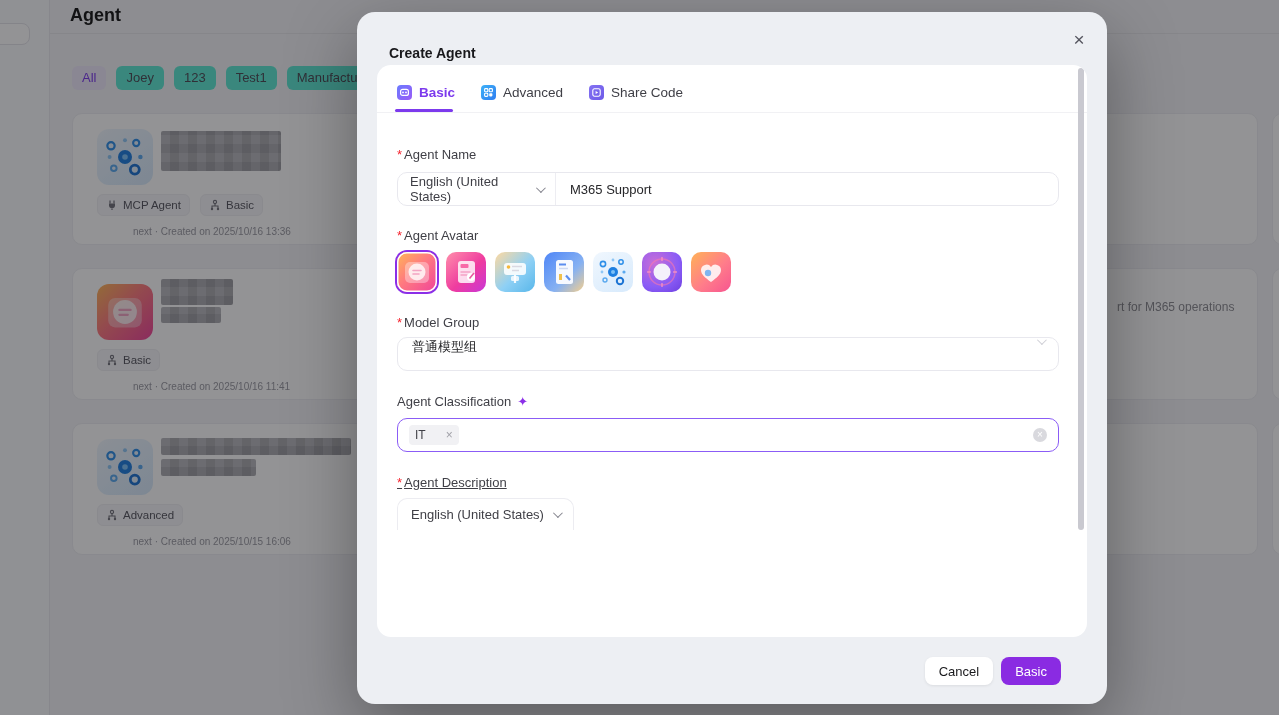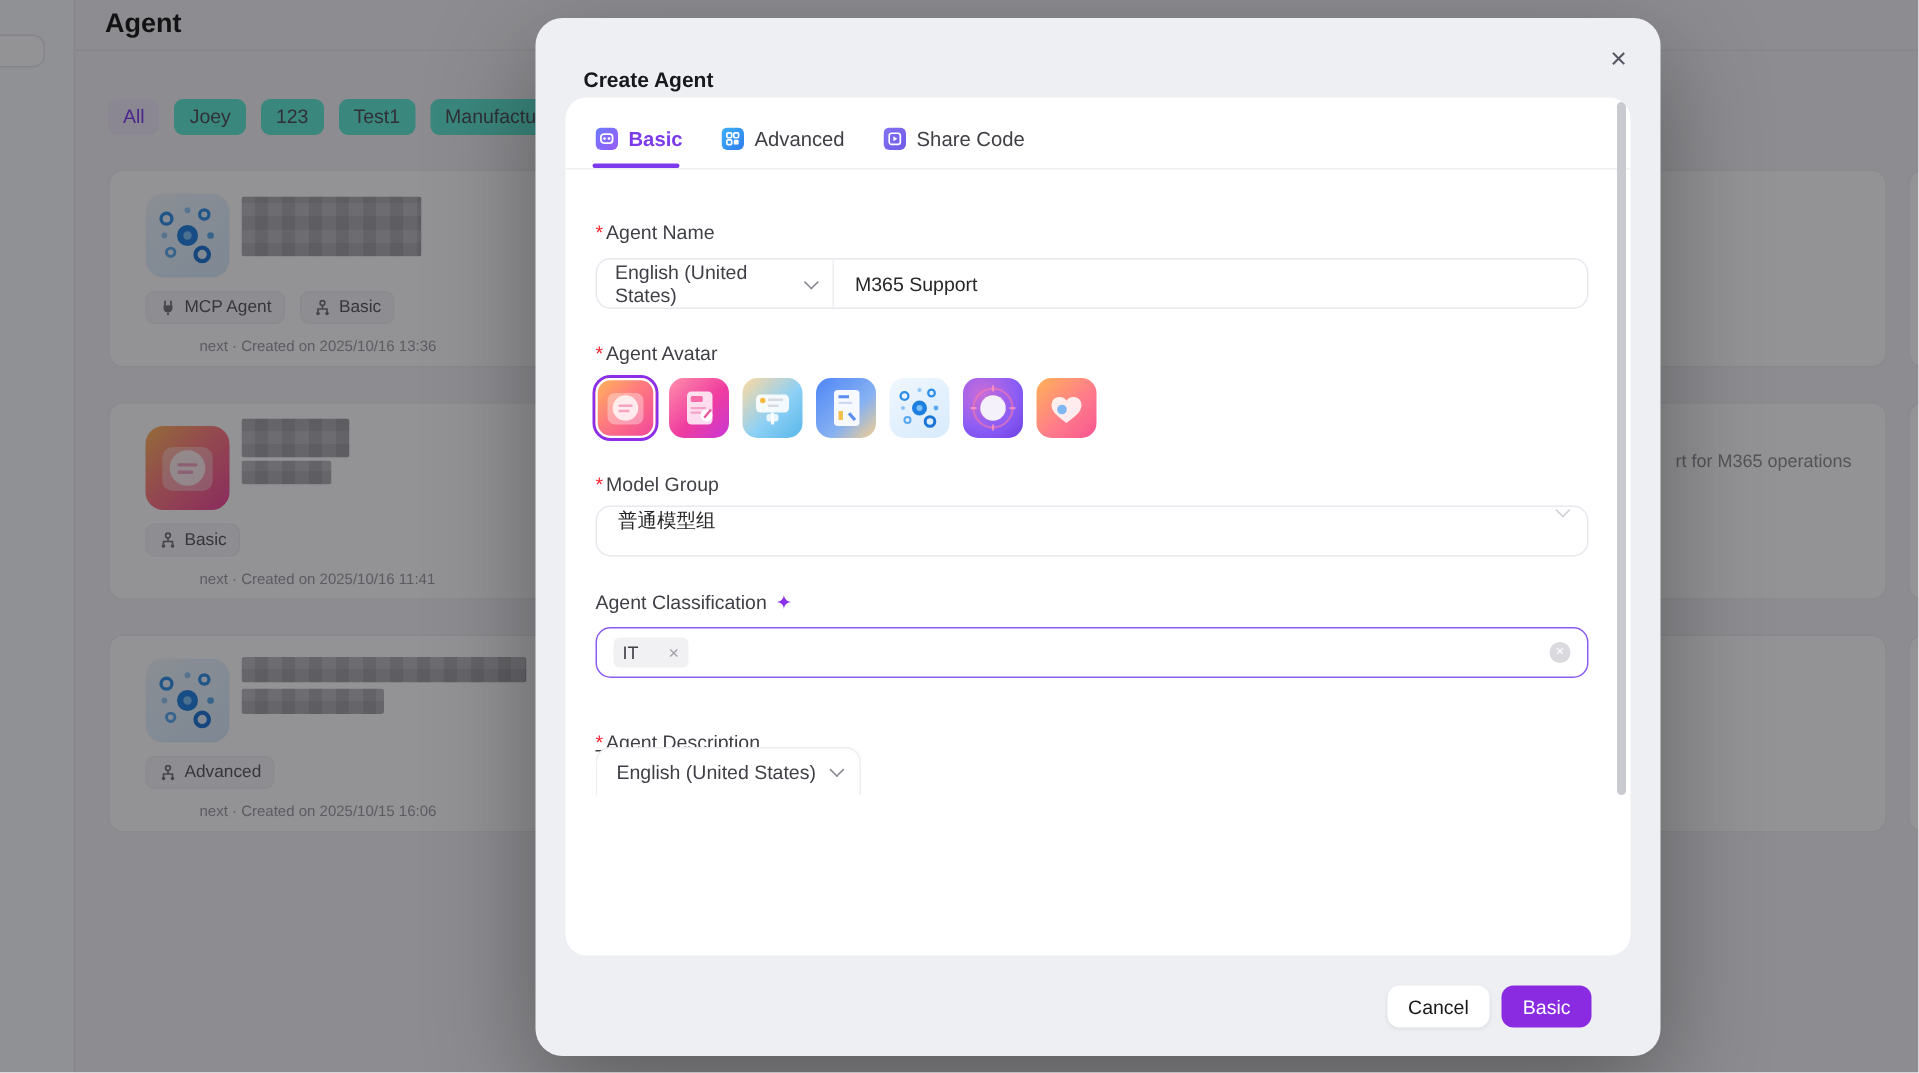--- a/index.html
+++ b/index.html
@@ -374,21 +374,21 @@
       <span class="wand">✦</span>
     </div>
     <div class="class-box">
       <span class="tag">
         <span>IT</span>
         <span class="tag-x">×</span>
       </span>
       <span class="clear-ico">×</span>
     </div>
 
-    <div class="f-label" style="top:422px;text-decoration:underline;">
+    <div class="f-label" style="top:410px;text-decoration:underline;">
       <span><span class="req">*</span><span>Agent Description</span></span>
     </div>
     <div class="lang-tab">
       <span>English (United States)</span>
       <span class="chev"></span>
     </div>
 
     <div class="scroll-thumb"></div>
   </div>
 

